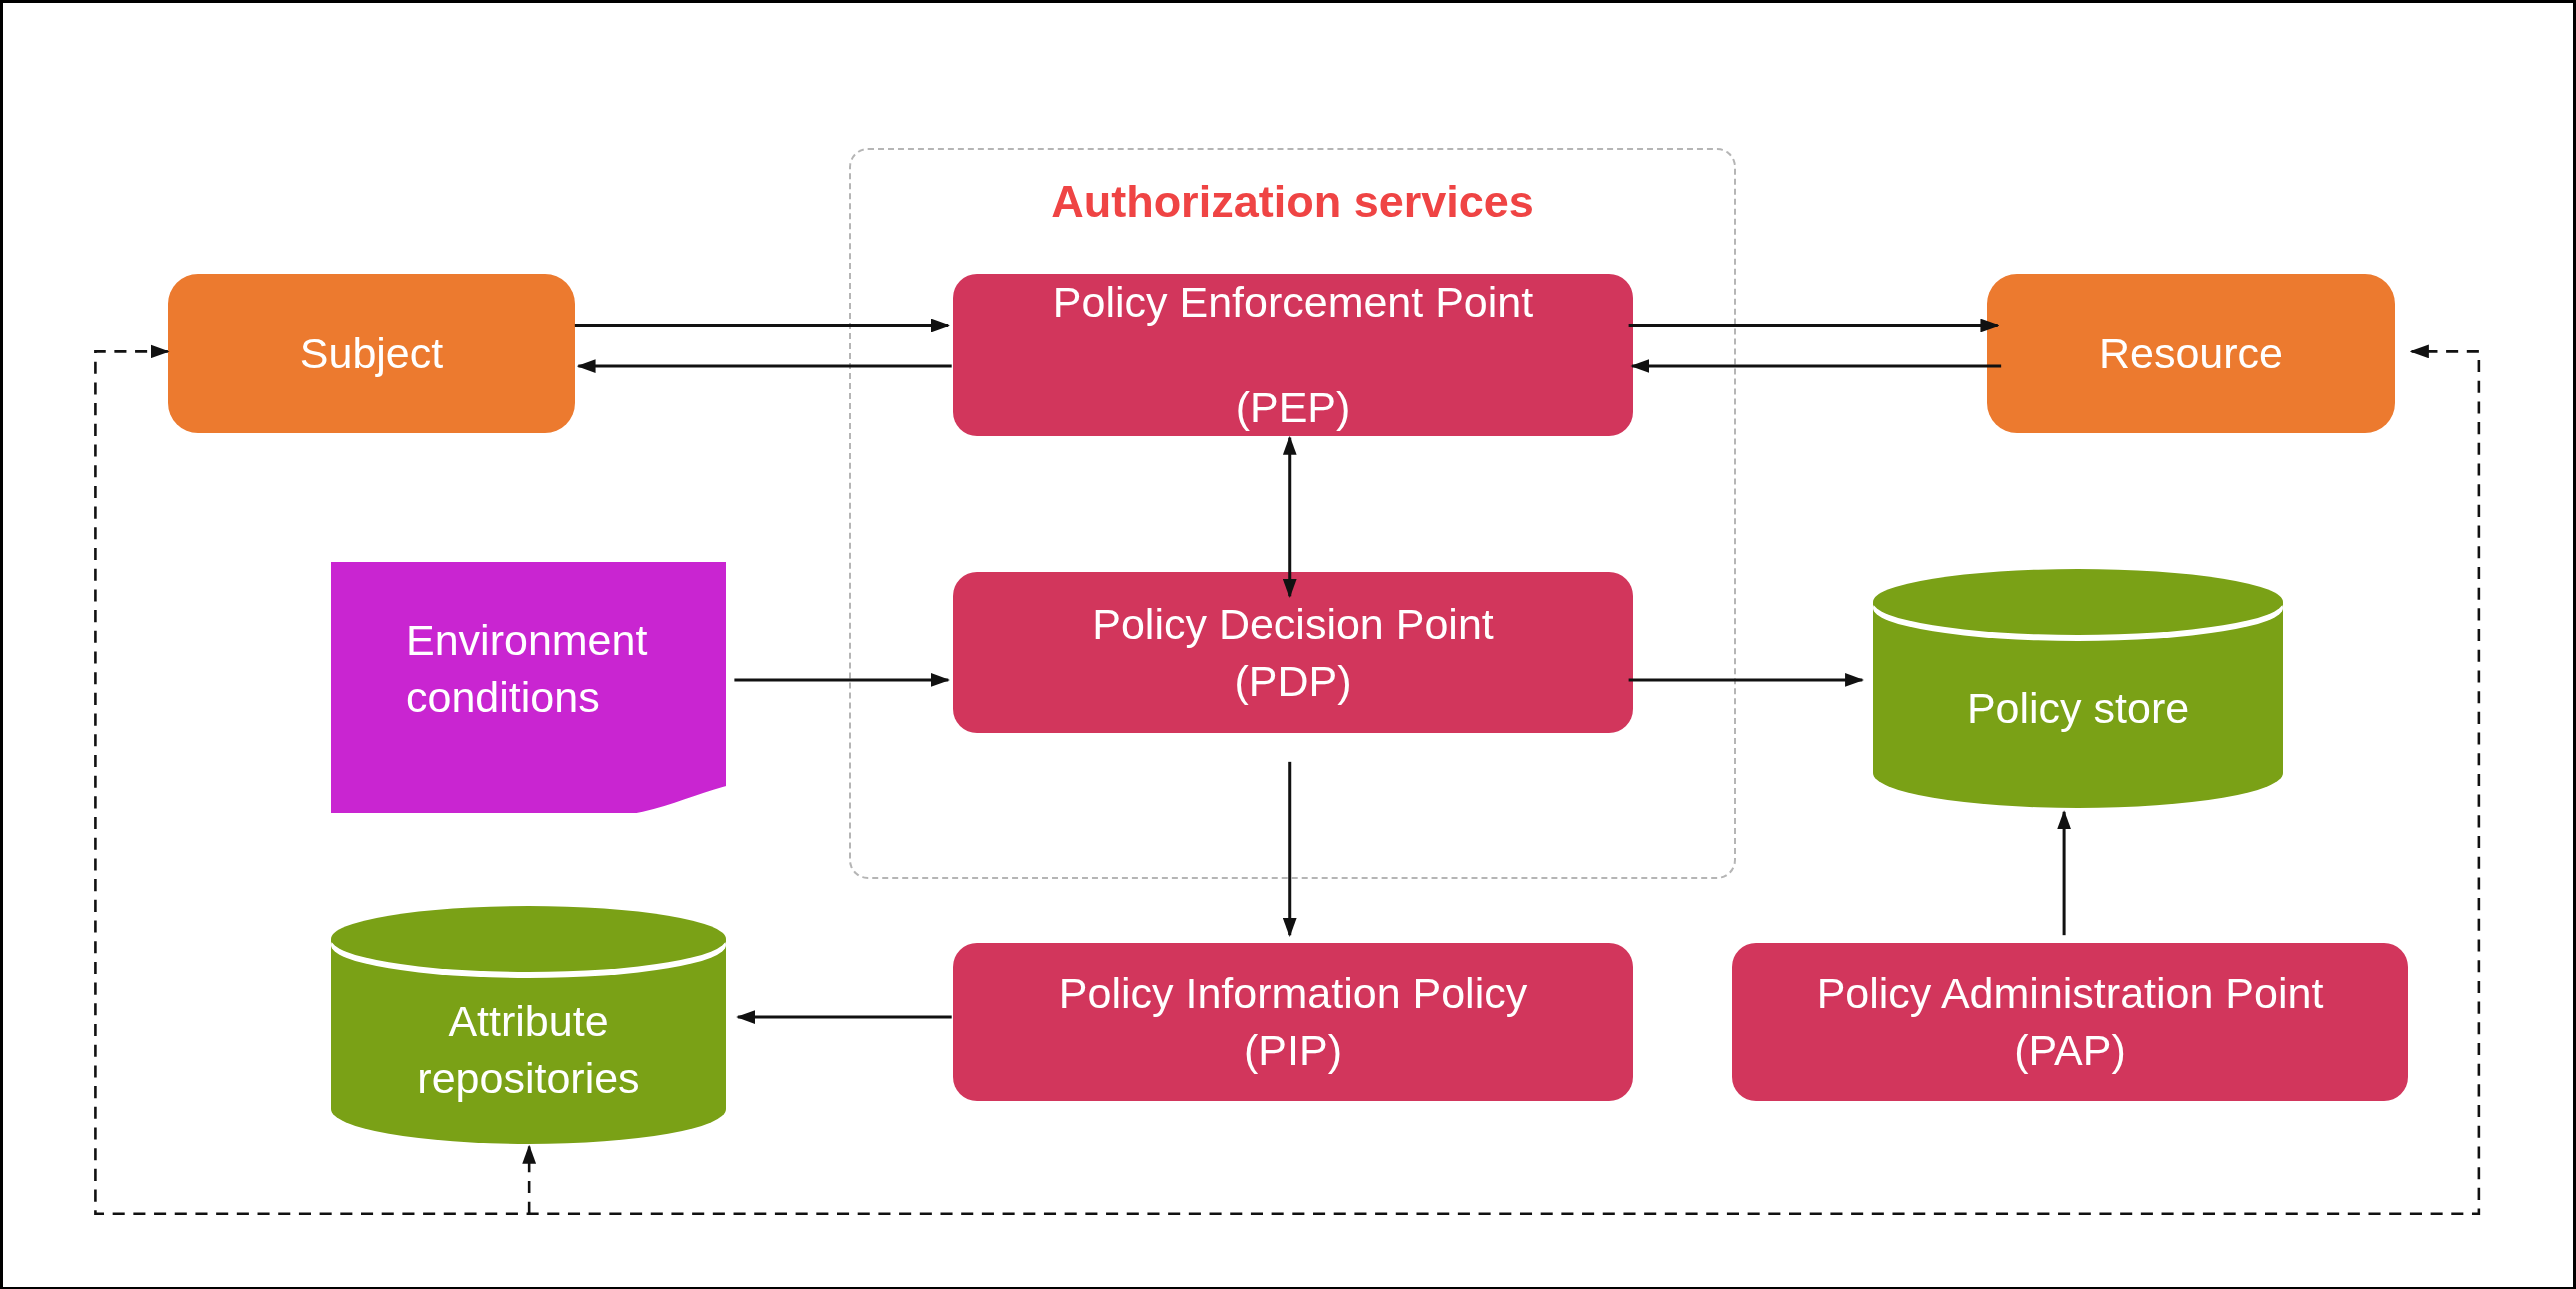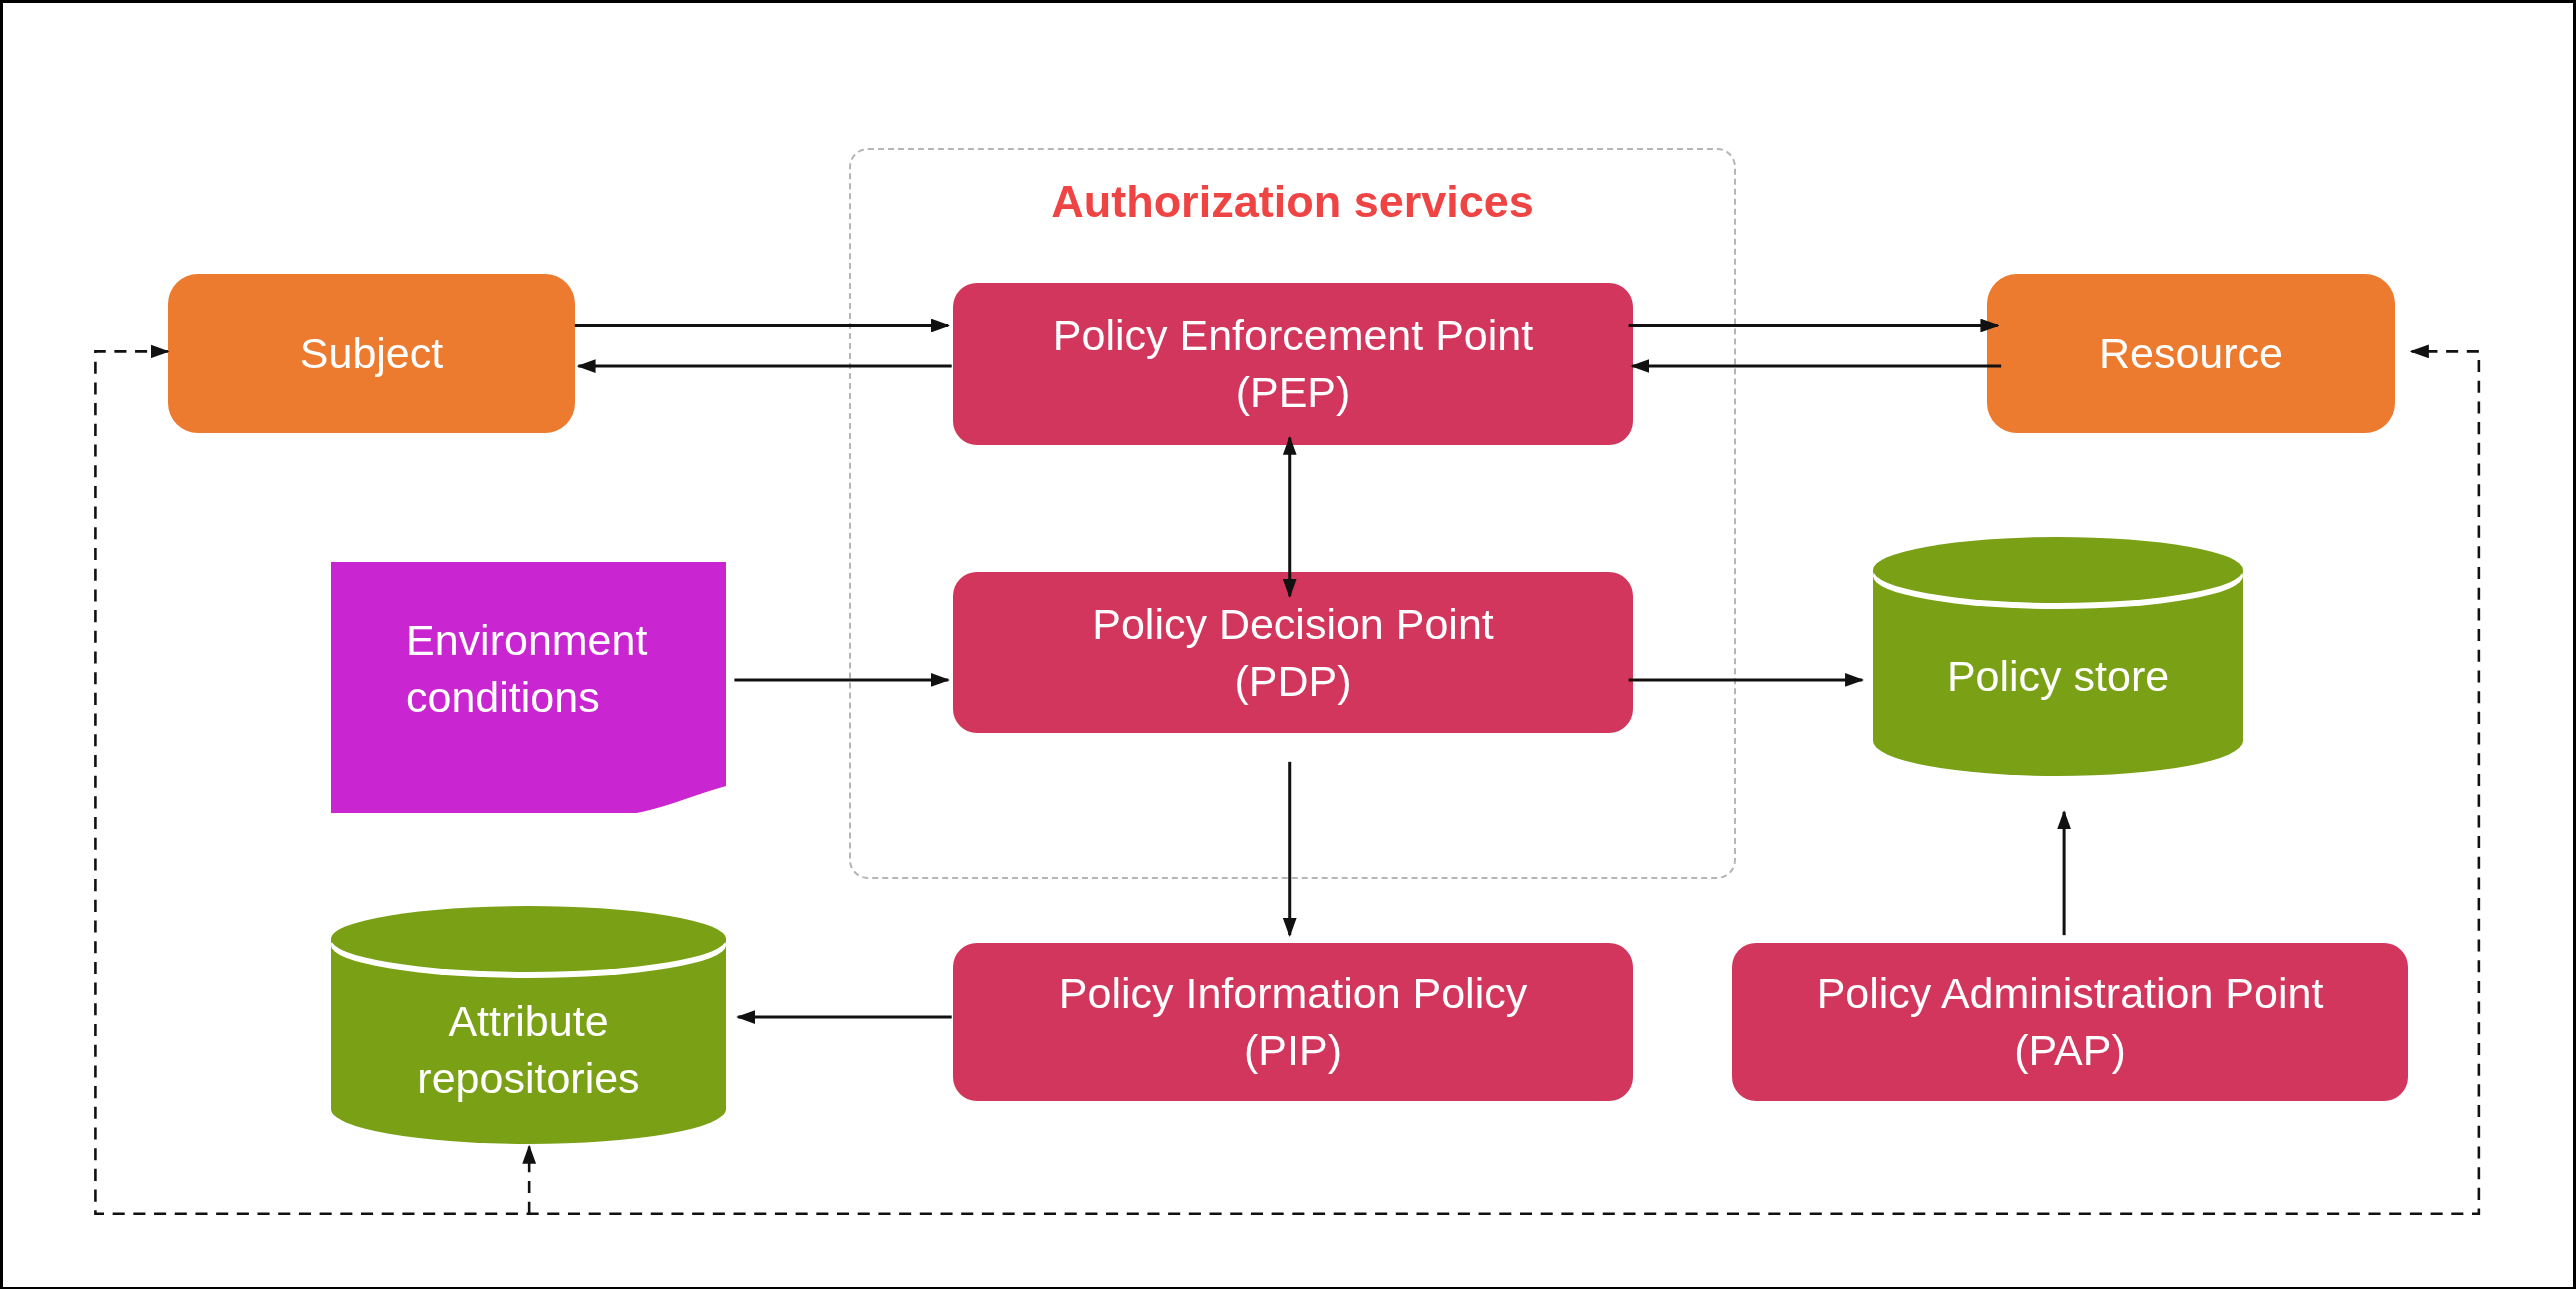--- a/index.html
+++ b/index.html
@@ -25,38 +25,38 @@
   .node {
     position:absolute; display:flex; flex-direction:column;
     align-items:center; justify-content:center;
     color:#fff; text-align:center; font-size:43px; line-height:1.32;
   }
   .rounded { border-radius:24px; }
   .red    { background:var(--red,#D2365C); }
   .orange { background:var(--orange,#EC7A2F);border-radius:30px; }
 
   #subject  { left:165px;  top:271px;  width:407px; height:159px; }
-  #pep      { left:950px; top:280px;  width:680px; height:162px; }
+  #pep      { left:950px; top:271px;  width:680px; height:162px;justify-content:space-between; }
   #resource { left:1984px; top:271px;  width:408px; height:159px; }
   #pdp      { left:950px; top:569px;  width:680px; height:161px; }
   #pip      { left:950px; top:940px; width:680px; height:158px; }
   #pap      { left:1729px; top:940px; width:676px; height:158px; }
 
   
   #env {
     left:328px; top:559px; width:395px; height:251px;
     background:var(--magenta,#C925D1);
     clip-path:path("M0 0 H456 V224 C392 202 336 266 240 254 C144 242 78 296 0 268 Z");
     align-items:flex-start; justify-content:flex-start;
     padding:50px 0 0 75px; text-align:left;
   }
 
   
   .cylinder { position:absolute; }
-  #policy-store { left:1870px; top:534px;  width:370px; height:239px; }
+  #policy-store { left:1870px; top:566px;  width:410px; height:239px; }
   #attr-repo    { left:328px;  top:903px; width:395px; height:238px; }
   .cyl-body {
     position:absolute; left:0; right:0; top:33px; bottom:0;
     background:var(--green,#7AA116);
     border-radius:0 0 50% 50% / 0 0 35px 35px;
   }
   .cyl-rim {
     position:absolute; left:0; right:0; top:6px; height:66px;
     background:#fff; border-radius:50%;
   }

